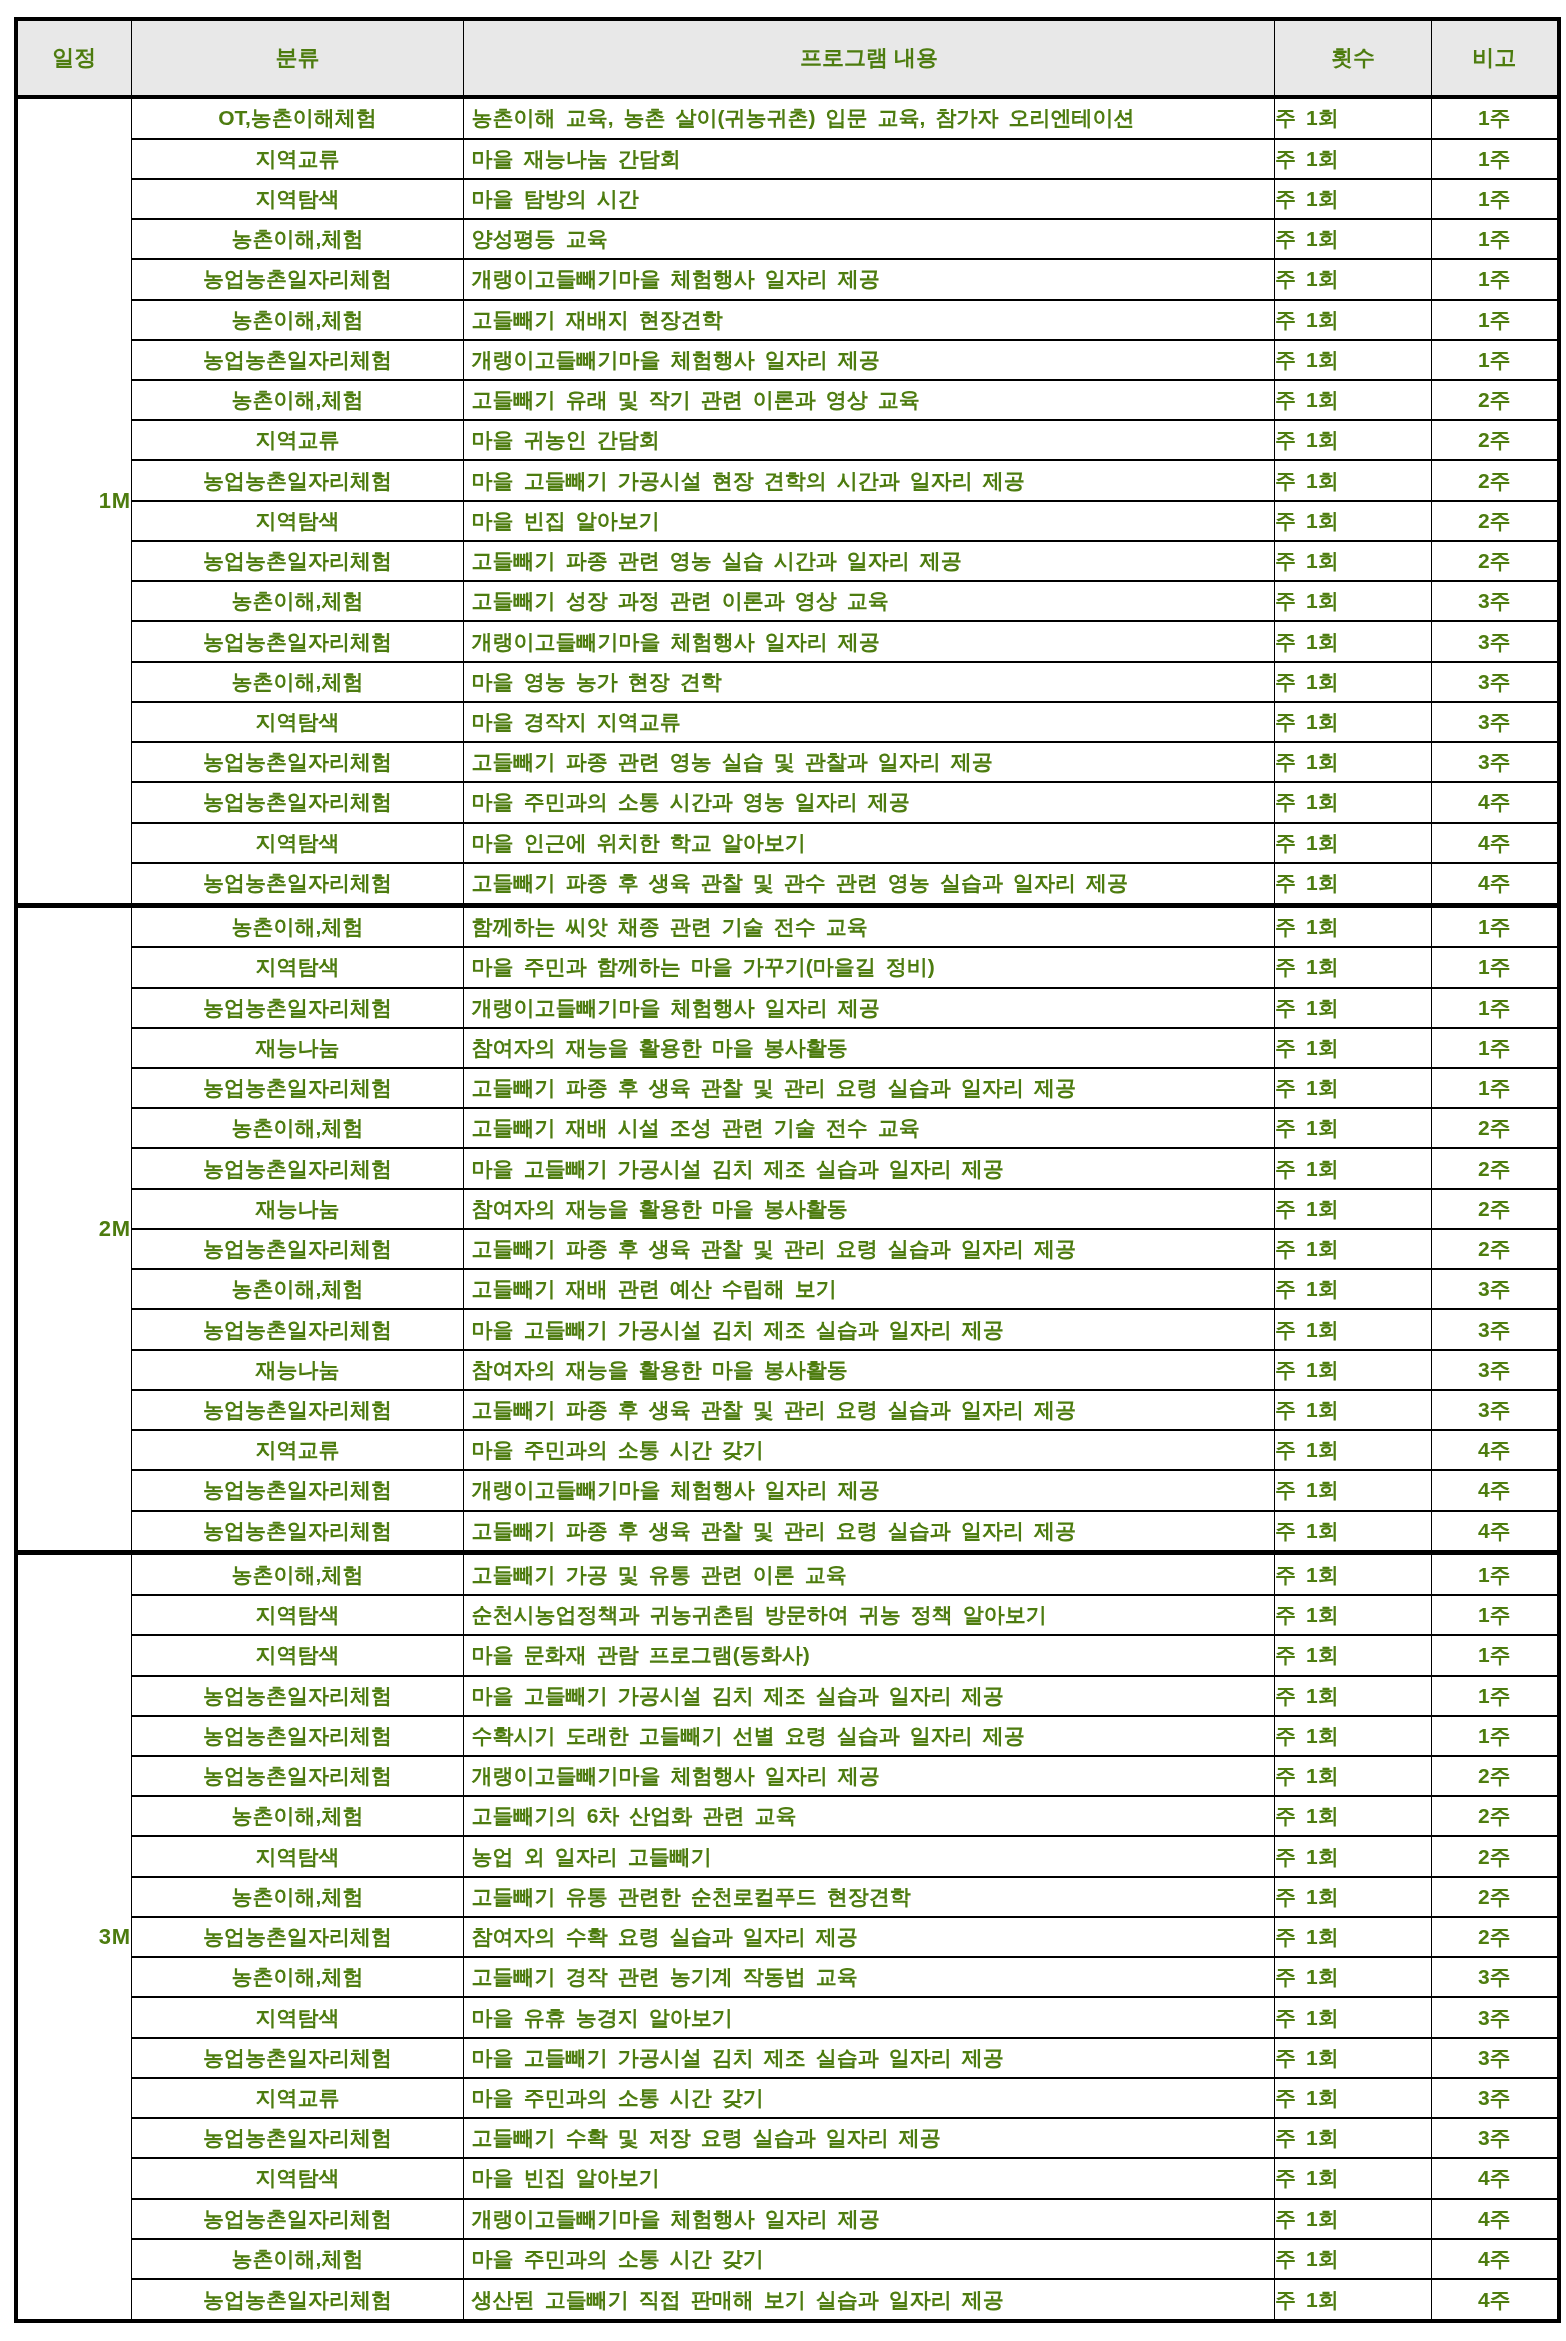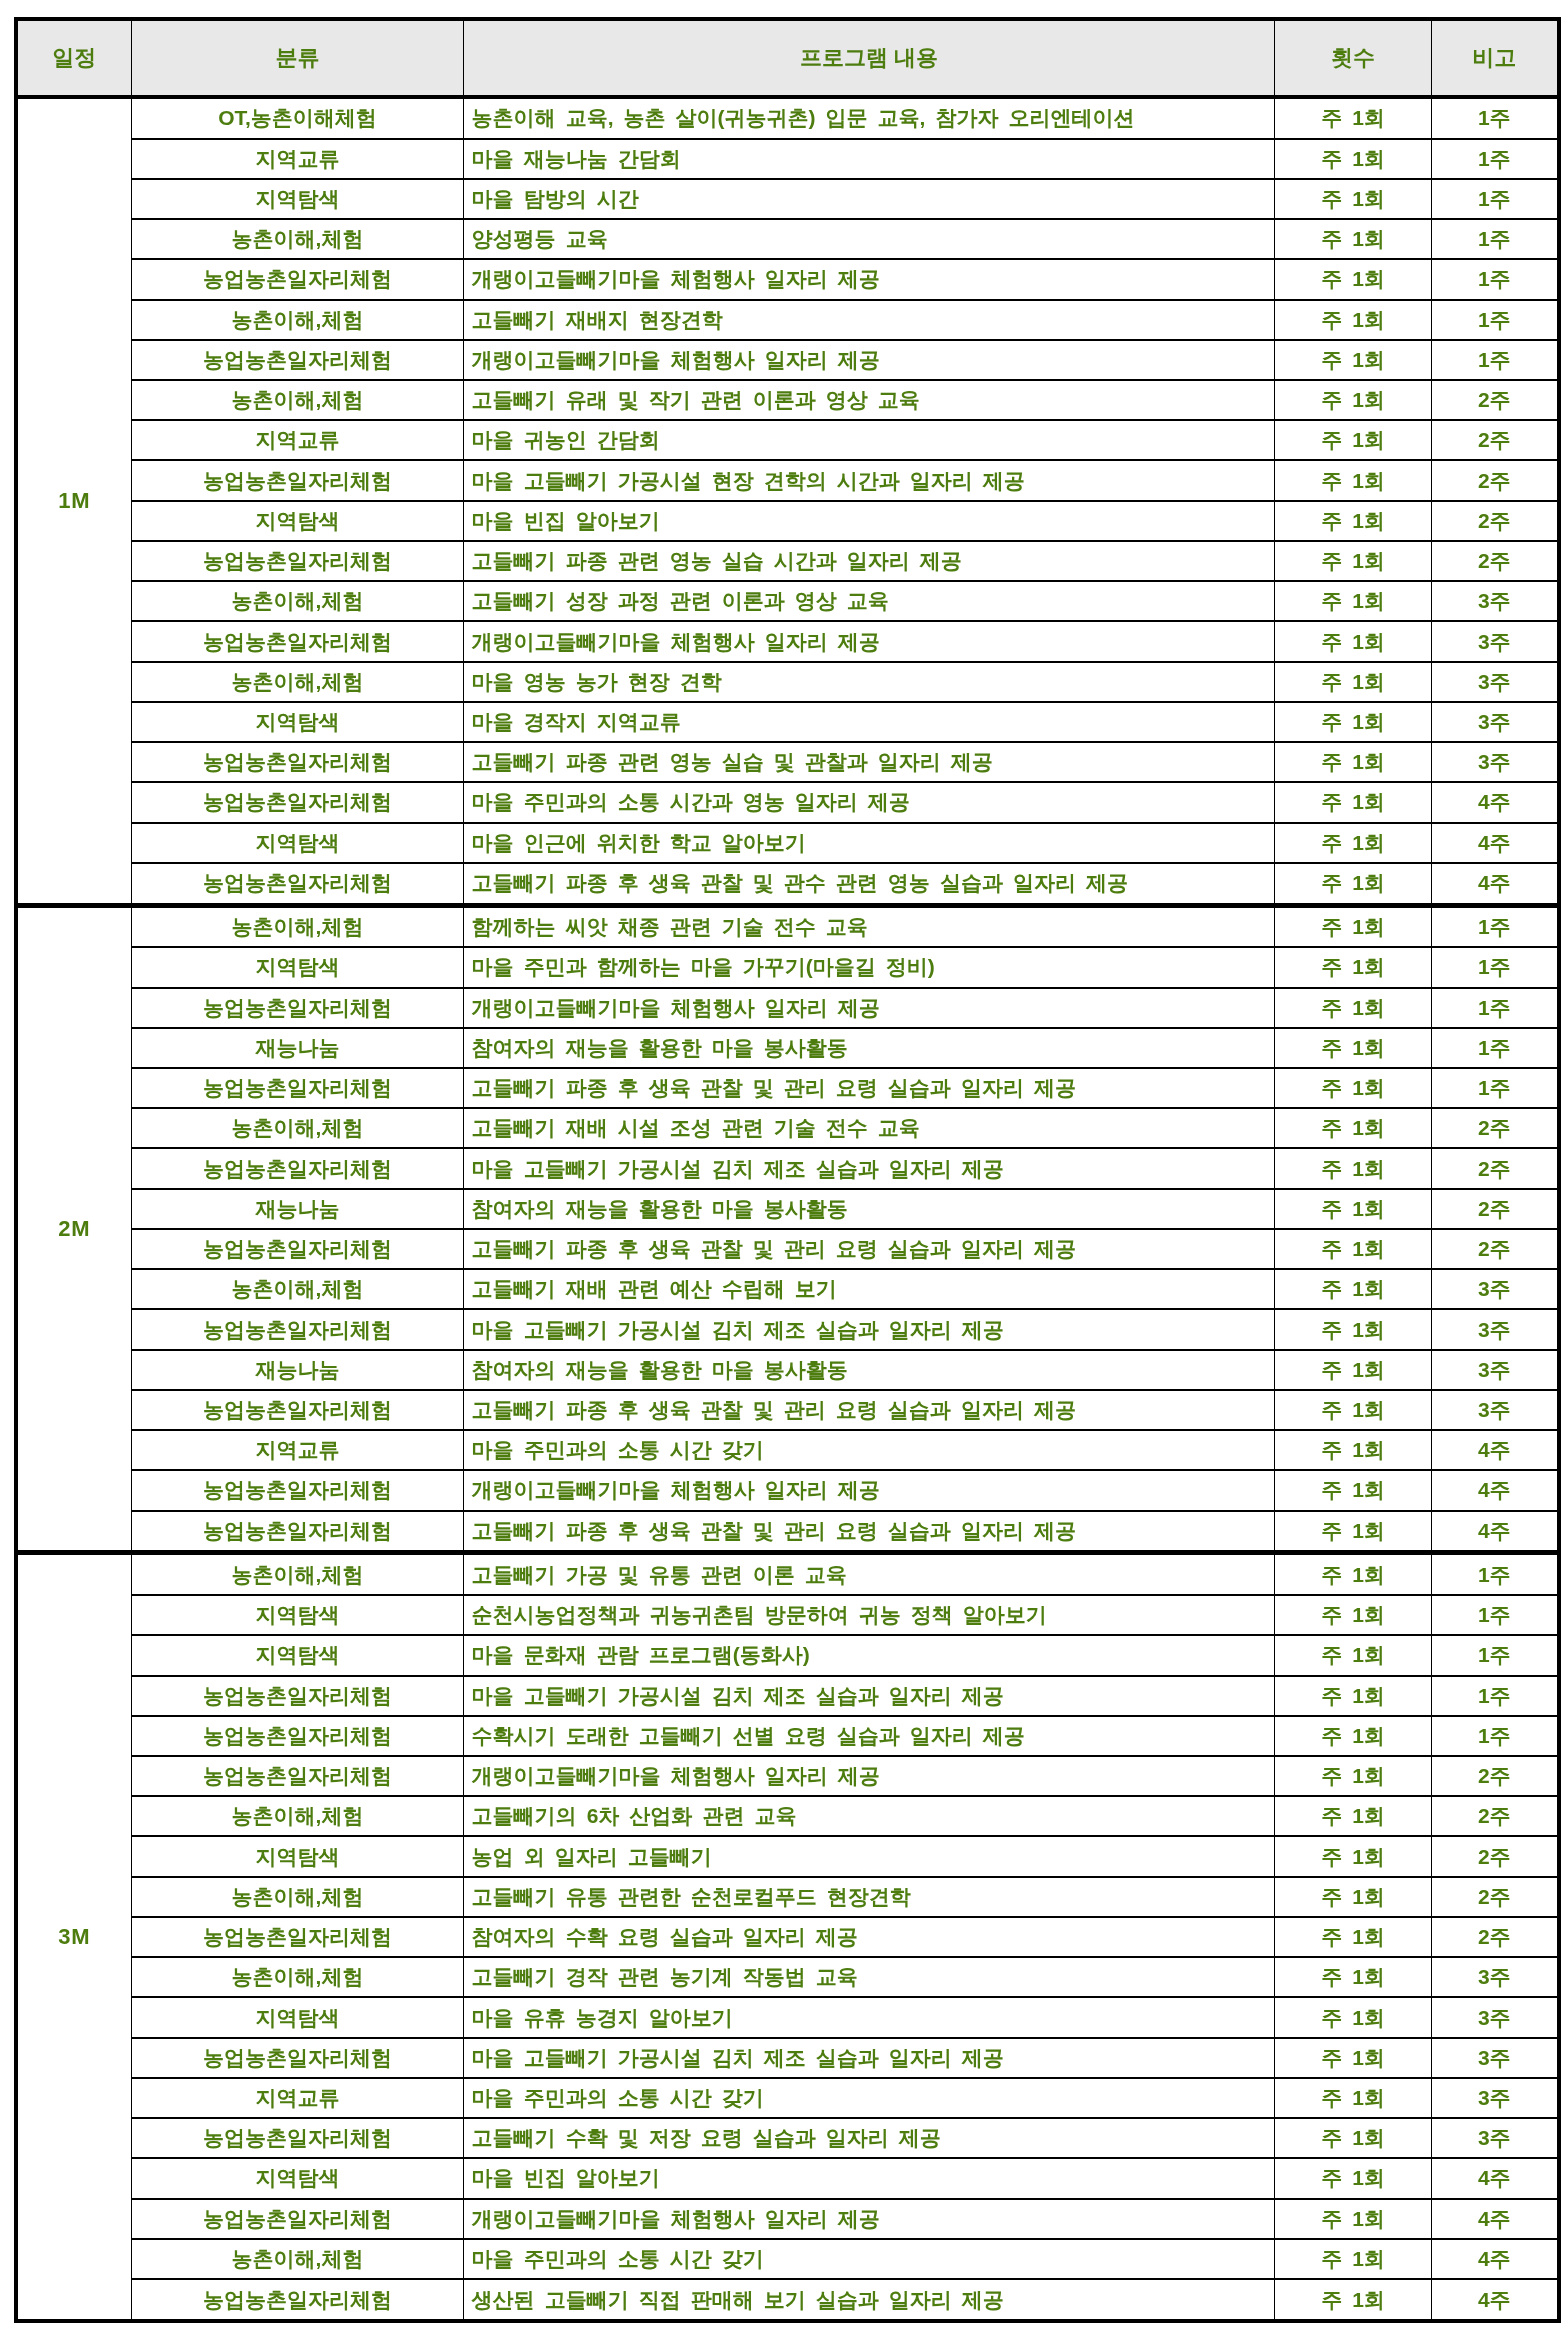--- a/index.html
+++ b/index.html
@@ -49,27 +49,27 @@
   }
   tbody td {
     font-size: 21px;
     vertical-align: middle;
     word-spacing: 4.2px;
     padding: 0;
   }
   tr.section-start td { border-top-width: 5.1px; }
 
   td.schedule-cell {
-    text-align: center;
+    text-align: right;
     font-size: 22px;
     letter-spacing: 0.8px;
   }
   td.category-cell { text-align: center; }
   td.content-cell  { text-align: left; padding-left: 7.6px; padding-right: 3.4px; }
-  td.count-cell    { text-align: center; }
+  td.count-cell    { }
   td.note-cell     { text-align: center; }
 </style>
 </head>
 <body>
 
 <div class="page">
   <table class="schedule">
     <colgroup>
       <col class="c-schedule">
       <col class="c-category">

